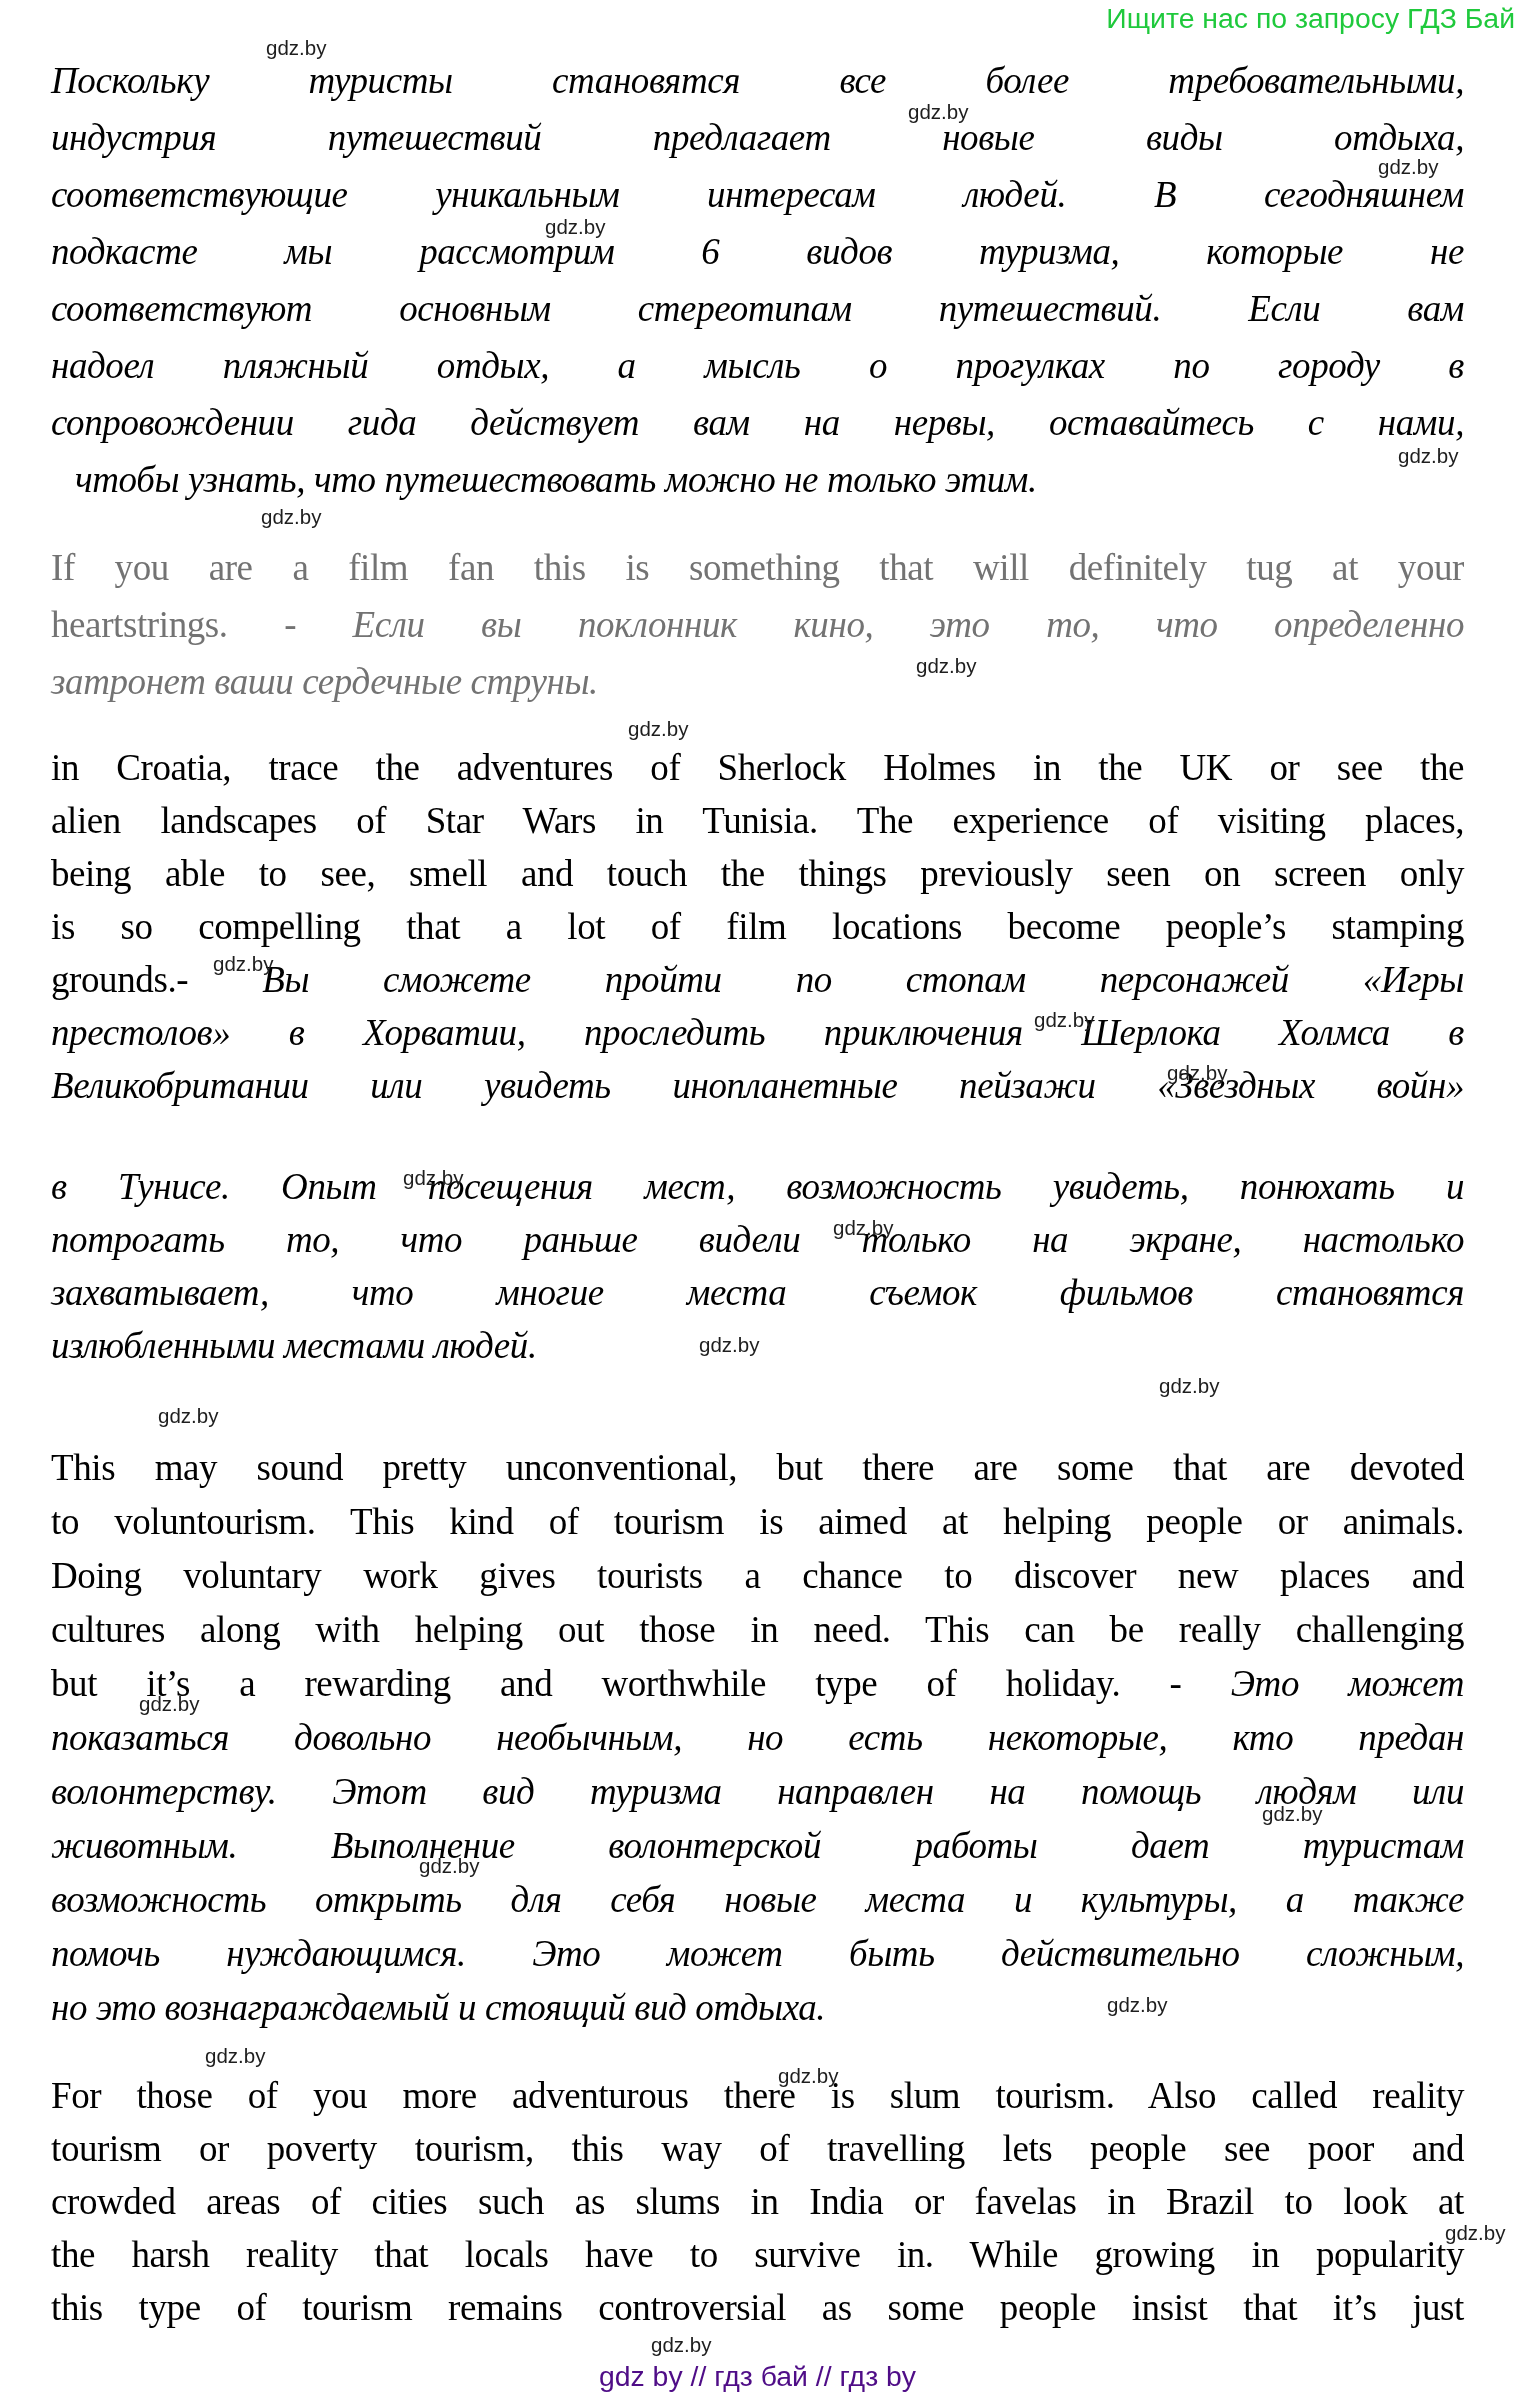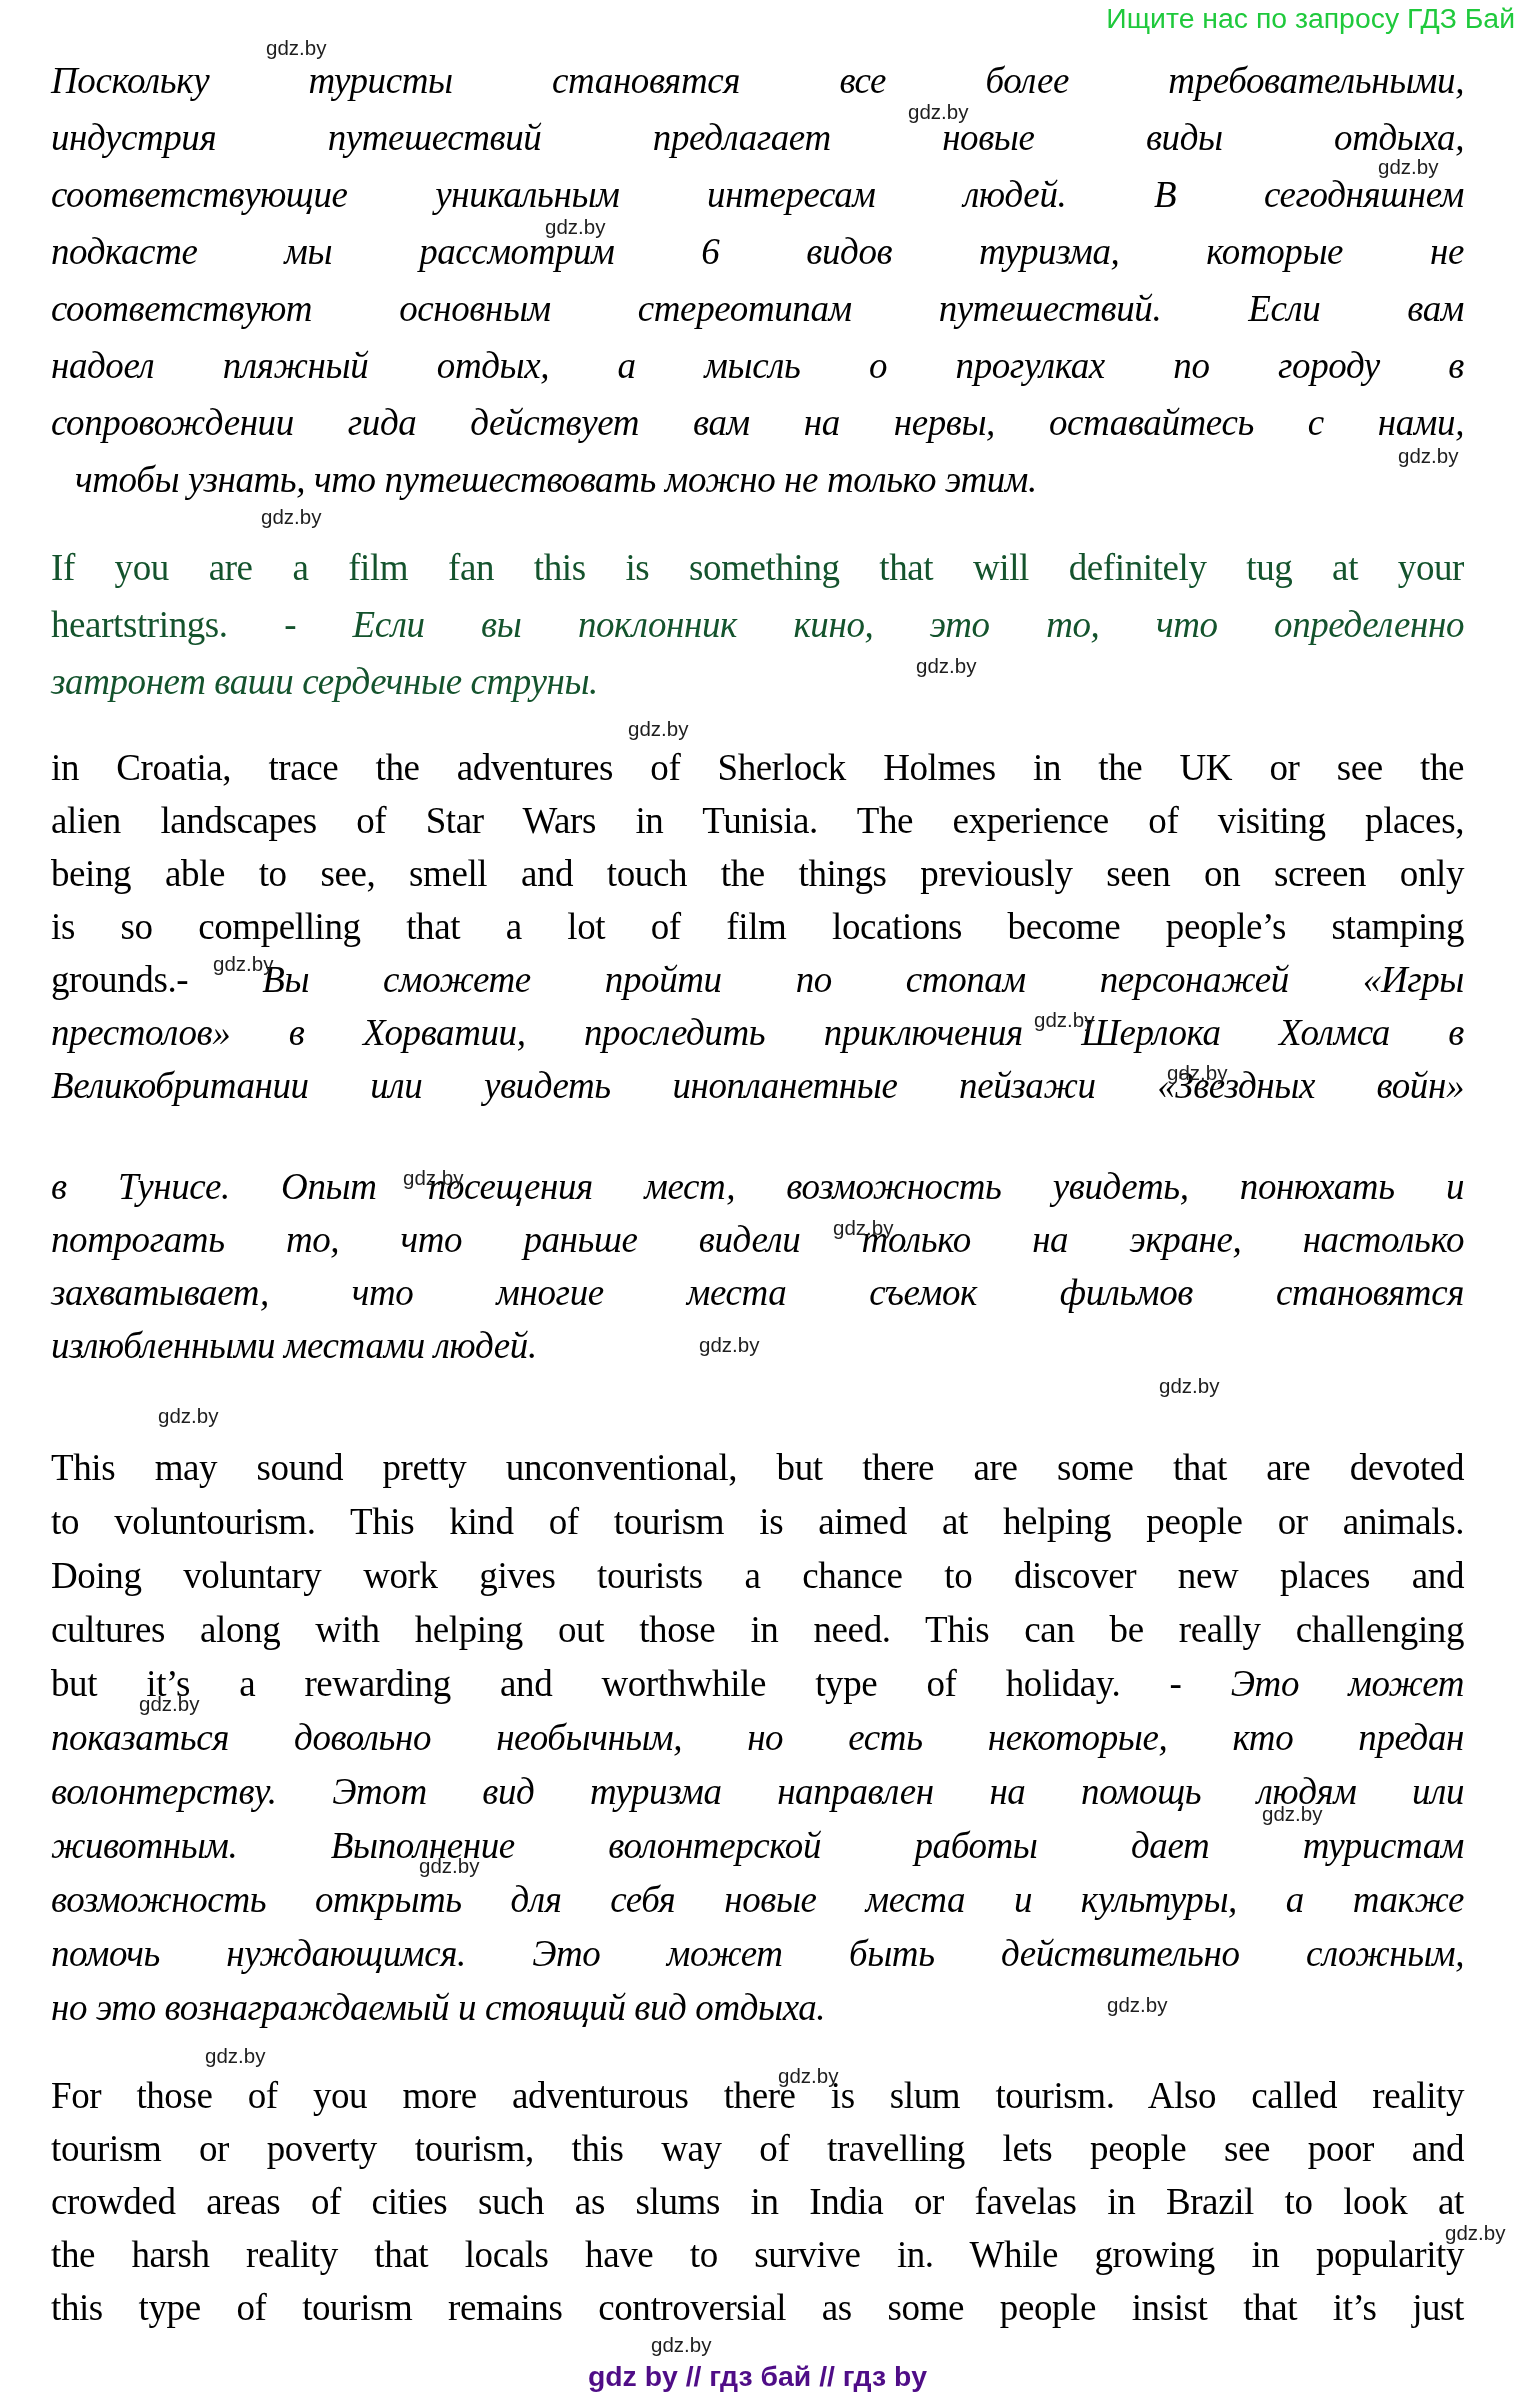--- a/index.html
+++ b/index.html
@@ -19,21 +19,21 @@
     font-family:"Liberation Sans","DejaVu Sans",sans-serif;
     font-size:28.4px;
     font-weight:400;
   }
   .bottom-banner{
     position:absolute;
     top:2360px;left:0;width:100%;
     text-align:center;
     font-family:"Liberation Sans","DejaVu Sans",sans-serif;
     font-size:28.4px;
-    font-weight:700;
+    font-weight:400;
   }
   .paragraph{
     position:absolute;
     left:51px;
     right:51px;
   }
   .line{
     display:block;
     width:100%;
     font-size:37px;
@@ -68,21 +68,21 @@
       <div class="paragraph" style="top: 52px; color: rgb(0, 0, 0);">
         <div class="line" style="line-height: 57px; height: 57px;"><span class="seg-ru">Поскольку туристы становятся все более требовательными,</span></div>
         <div class="line" style="line-height: 57px; height: 57px;"><span class="seg-ru">индустрия путешествий предлагает новые виды отдыха,</span></div>
         <div class="line" style="line-height: 57px; height: 57px;"><span class="seg-ru">соответствующие уникальным интересам людей. В сегодняшнем</span></div>
         <div class="line" style="line-height: 57px; height: 57px;"><span class="seg-ru">подкасте мы рассмотрим 6 видов туризма, которые не</span></div>
         <div class="line" style="line-height: 57px; height: 57px;"><span class="seg-ru">соответствуют основным стереотипам путешествий. Если вам</span></div>
         <div class="line" style="line-height: 57px; height: 57px;"><span class="seg-ru">надоел пляжный отдых, а мысль о прогулках по городу в</span></div>
         <div class="line" style="line-height: 57px; height: 57px;"><span class="seg-ru">сопровождении гида действует вам на нервы, оставайтесь с нами,</span></div>
         <div class="line last" style="line-height: 57px; height: 57px; margin-left: 24px;"><span class="seg-ru">чтобы узнать, что путешествовать можно не только этим.</span></div>
       </div>
-      <div class="paragraph" style="top: 539px; color: #14532d;">
+      <div class="paragraph" style="top: 539px; color: #737373;">
         <div class="line" style="line-height: 57px; height: 57px;"><span class="seg-en">If you are a film fan this is something that will definitely tug at your</span></div>
         <div class="line" style="line-height: 57px; height: 57px;"><span class="seg-en">heartstrings. - </span><span class="seg-ru">Если вы поклонник кино, это то, что определенно</span></div>
         <div class="line last" style="line-height: 57px; height: 57px;"><span class="seg-ru">затронет ваши сердечные струны.</span></div>
       </div>
       <div class="paragraph" style="top: 741px; color: rgb(0, 0, 0);">
         <div class="line" style="line-height: 53px; height: 53px;"><span class="seg-en">in Croatia, trace the adventures of Sherlock Holmes in the UK or see the</span></div>
         <div class="line" style="line-height: 53px; height: 53px;"><span class="seg-en">alien landscapes of Star Wars in Tunisia. The experience of visiting places,</span></div>
         <div class="line" style="line-height: 53px; height: 53px;"><span class="seg-en">being able to see, smell and touch the things previously seen on screen only</span></div>
         <div class="line" style="line-height: 53px; height: 53px;"><span class="seg-en">is so compelling that a lot of film locations become people’s stamping</span></div>
         <div class="line" style="line-height: 53px; height: 53px;"><span class="seg-en">grounds.- </span><span class="seg-ru">Вы сможете пройти по стопам персонажей «Игры</span></div>

